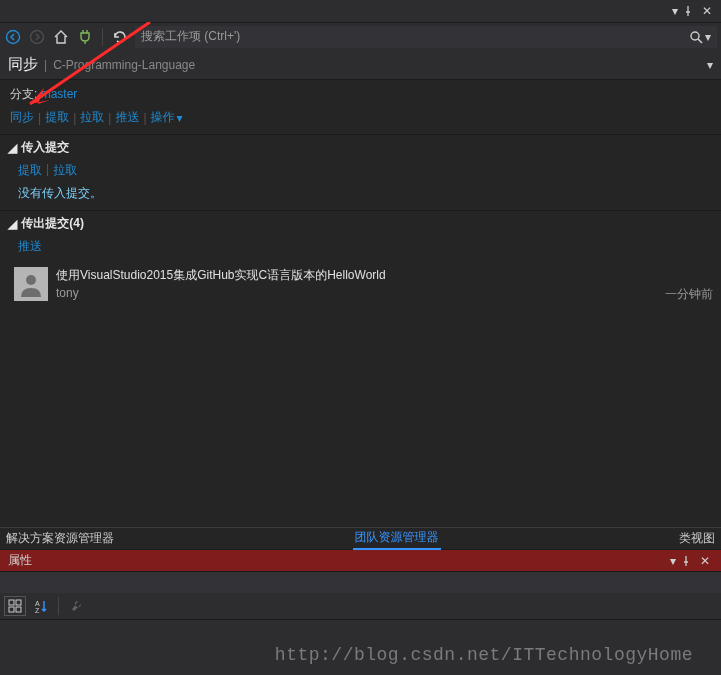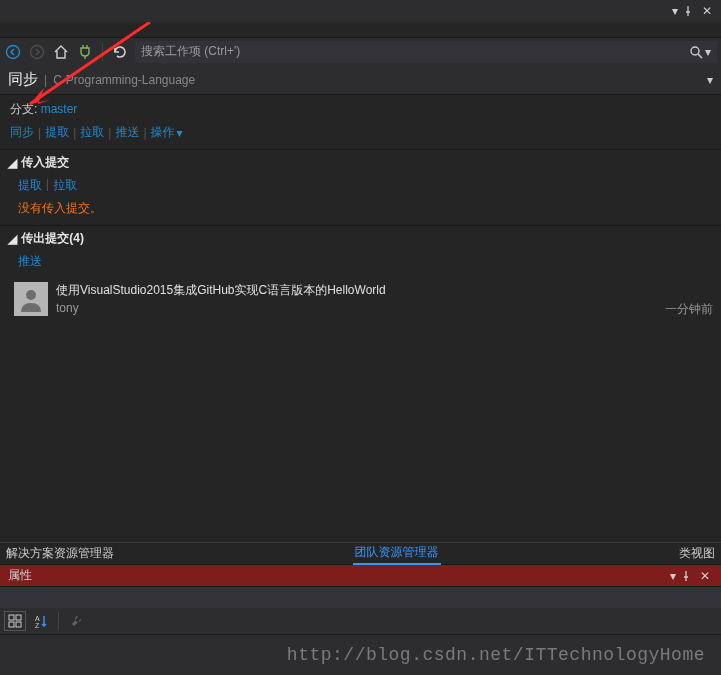--- a/index.html
+++ b/index.html
@@ -2,21 +2,21 @@
 <html><head>
 <meta charset="utf-8">
 <style>
   * { margin: 0; padding: 0; box-sizing: border-box; font-family: "Microsoft YaHei", "Segoe UI", sans-serif; }
   body { width: 721px; height: 675px; background: #252526; color: #ccc; font-size: 12px; overflow: hidden; position: relative; }
   
   .titlebar { height: 22px; background: #2d2d30; display: flex; align-items: center; padding: 0 6px; color: #d0d0d0; }
   .titlebar .spacer { flex: 1; }
   .win-btn { width: 16px; text-align: center; cursor: pointer; color: #d0d0d0; }
   
-  .toolbar { height: 28px; background: #2d2d30; display: flex; align-items: center; padding: 2px 4px; gap: 6px; border-top: 1px solid #1a1a1a; margin-top: 15px; }
+  .toolbar { height: 28px; background: #2d2d30; display: flex; align-items: center; padding: 2px 4px; gap: 6px; border-top: 1px solid #1a1a1a; }
   .tb-btn { width: 18px; height: 18px; display: flex; align-items: center; justify-content: center; cursor: pointer; }
   .tb-sep { width: 1px; height: 18px; background: #444; margin: 0 2px; }
   .search-box { flex: 1; height: 22px; background: #333337; display: flex; align-items: center; padding: 0 6px; color: #999; }
   .search-box .s-input { flex: 1; }
   
   .header-strip { height: 30px; background: #2d2d30; display: flex; align-items: center; padding: 0 8px; color: #eee; border-bottom: 1px solid #1a1a1a; }
   .header-strip .h-main { font-size: 15px; }
   .header-strip .h-sep { margin: 0 6px; color: #777; }
   .header-strip .h-sub { color: #888; }
   .header-strip .spacer { flex:1; }
@@ -50,21 +50,21 @@
   .bottom-tabs .bt.active { color:#3794ff; border-bottom:2px solid #3794ff; }
   
   .props-title { height:22px; background:#7f1d1d; display:flex; align-items:center; padding:0 8px; color:#d0d0d0; border-top:1px solid #1a1a1a; }
   .props-title .spacer{flex:1;}
   .props-combo { height:22px; background:#333337; border-top:1px solid #1a1a1a; }
   .props-toolbar { height:26px; background:#2d2d30; display:flex; align-items:center; padding:0 4px; gap:4px; }
   .pt-btn { width:22px; height:20px; display:flex; align-items:center; justify-content:center; border:1px solid #555; cursor:pointer; }
   .pt-sep { width:1px; height:18px; background:#444; margin:0 2px; }
   .props-body { height: 72px; background:#2d2d30; border-top:1px solid #1a1a1a; }
   
-  .watermark { position:absolute; bottom:10px; right:16px; color:#7a7a7a; font-family: "Courier New", monospace; font-size:18px; letter-spacing:0.5px; pointer-events:none; }
+  .watermark { position:absolute; bottom:10px; right:28px; color:#7a7a7a; font-family: "Courier New", monospace; font-size:18px; letter-spacing:0.5px; pointer-events:none; }
   
   .arrow-overlay { position:absolute; top:22px; left:10px; pointer-events:none; }
   
   svg { display:block; }
 </style>
 </head>
 <body>
 
 <div class="titlebar">
   <span class="spacer"></span>
@@ -148,21 +148,21 @@
   <div class="section-head">
     <span class="tri">◢</span>
     <span>传入提交</span>
   </div>
   <div class="section-body">
     <div class="sub-links">
       <a>提取</a>
         <span class="vsep" style="color:#555">|</span>
       <a>拉取</a>
     </div>
-    <div style="color:#f97316;font-family:Liberation Serif, serif;">没有传入提交。</div>
+    <div style="color:#7dd3fc;font-family:Liberation Serif, serif;">没有传入提交。</div>
   </div>
 
   <div class="section-head">
     <span class="tri">◢</span>
     <span>传出提交(4)</span>
   </div>
   <div class="section-body" style="padding-bottom:2px;">
     <div class="sub-links">
       <a>推送</a>
     </div>

